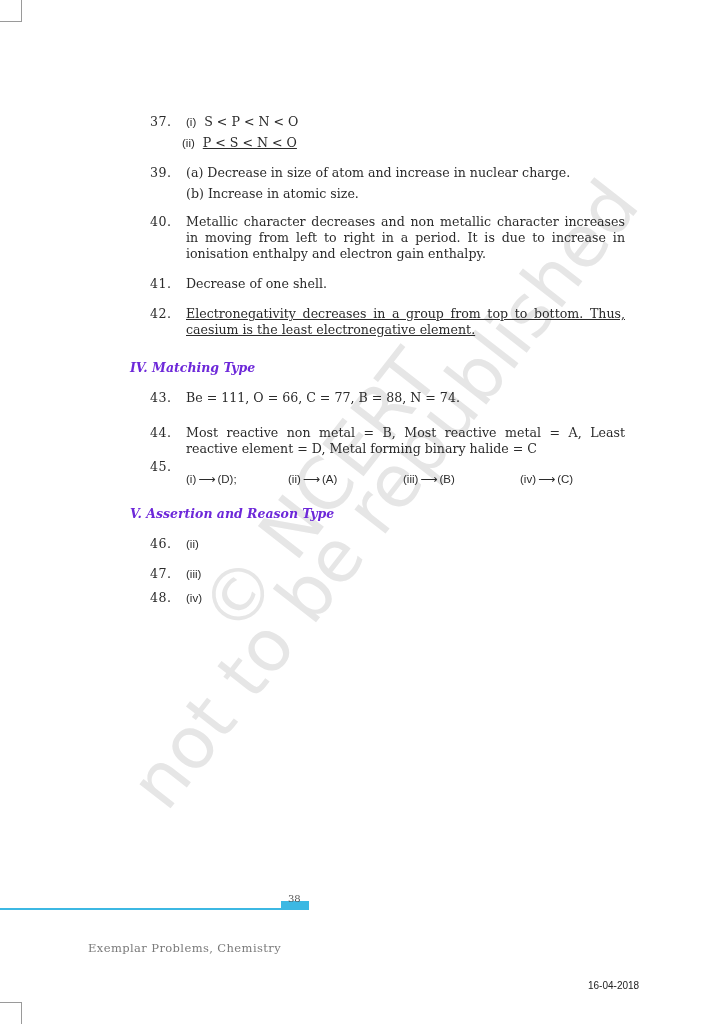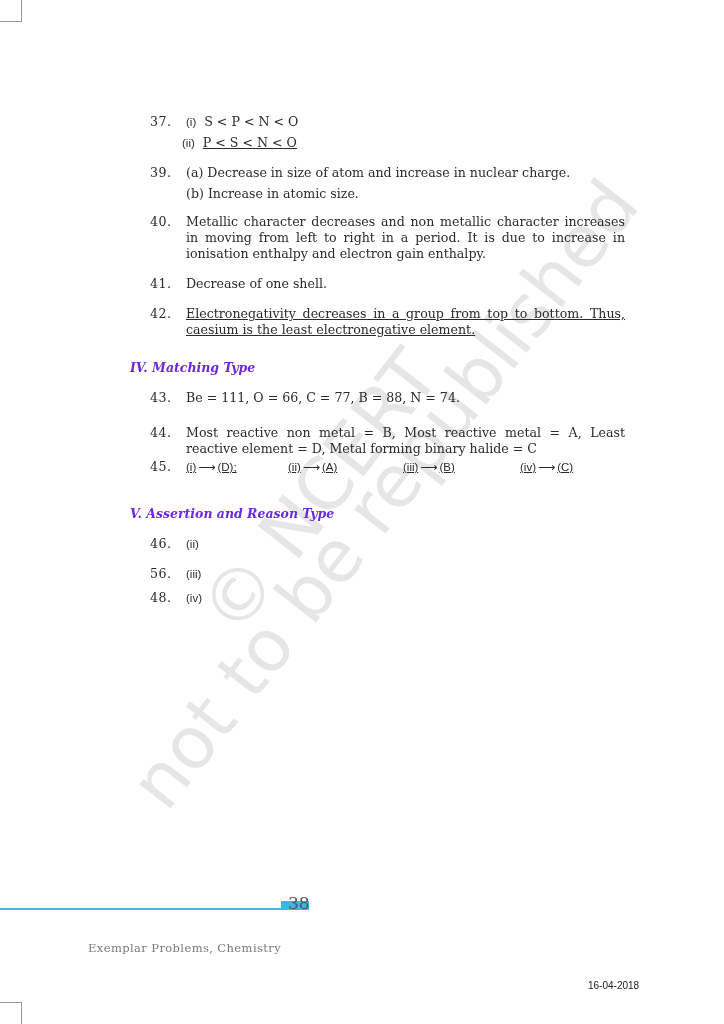--- a/index.html
+++ b/index.html
@@ -34,36 +34,36 @@
     .sub { display: inline-block; font-family: "Liberation Sans", sans-serif; font-size: 11.5px; margin-right: 8px; }
     .sub-line { position: absolute; left: 186px; font-size: 12.6px; }
 
     .heading {
       position: absolute; left: 130px;
       font-family: "DejaVu Serif", serif; font-style: italic; font-weight: bold;
       font-size: 12.5px; color: #6d28d9;
     }
 
     .match-row { position: absolute; left: 186px; width: 440px; font-family: "Liberation Sans", sans-serif; font-size: 11.5px; }
-    .match-cell { position: absolute; top: 0; white-space: nowrap; text-decoration: underline; }
+    .match-cell { position: absolute; top: 12px; white-space: nowrap; }
     .arrow { display: inline-block; margin: 0 2px; font-family: "DejaVu Sans", sans-serif; font-size: 12px; }
 
     .ar-ans { font-family: "Liberation Sans", sans-serif; font-size: 11.5px; }
 
     .footer-line { position: absolute; left: 0; top: 908px; width: 292px; height: 2px; background: #3cb8e3; }
     .footer-title {
       position: absolute; left: 88px; top: 893px;
       font-family: "DejaVu Serif", serif; font-size: 11.5px; color: #7a7a7a; letter-spacing: 0.4px; margin-top: 48px;
     }
     .page-badge {
       position: absolute; left: 281px; top: 901px; width: 28px; height: 9px; background: #3cb8e3;
     }
     .page-num {
       position: absolute; left: 288px; top: 893px;
-      font-family: "DejaVu Serif", serif; font-size: 17px; color: #555;
+      font-family: "DejaVu Serif", serif; font-size: 10px; color: #555;
     }
     .date {
       position: absolute; left: 588px; top: 980px;
       font-family: Liberation Sans, sans-serif; font-size: 10px; color: #222;
     }
   </style>
 </head>
 <body>
 
 <div class="crop-mark crop-tl"></div>
@@ -137,21 +137,21 @@
     </span>
   </div>
 
   <div class="heading" style="top:506px;">V. Assertion and Reason Type</div>
 
   <div class="item" style="top:536px;">
     <span class="num">46.</span>
     <div class="body ar-ans">(ii)</div>
   </div>
   <div class="item" style="top:566px;">
-    <span class="num">56.</span>
+    <span class="num">47.</span>
     <div class="body ar-ans">(iii)</div>
   </div>
   <div class="item" style="top:590px;">
     <span class="num">48.</span>
     <div class="body ar-ans">(iv)</div>
   </div>
 </div>
 
 <div class="footer-line"></div>
 <div class="page-badge"></div>

